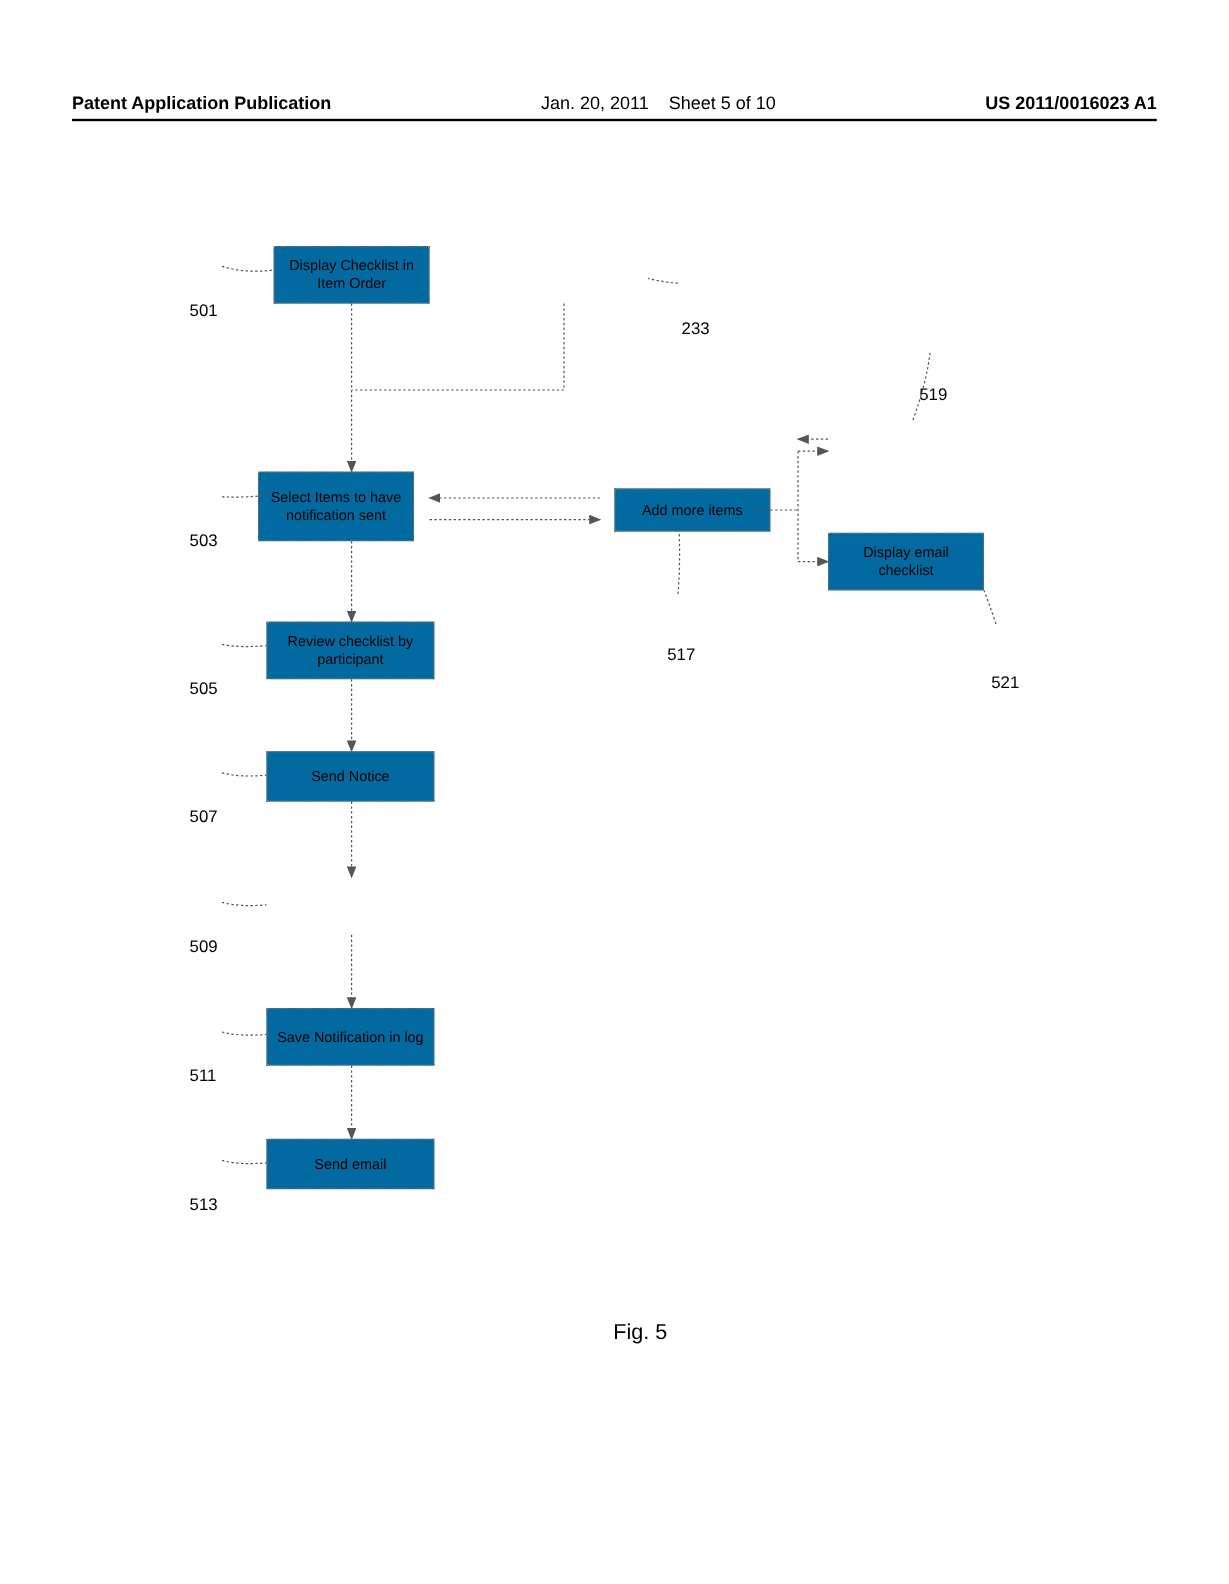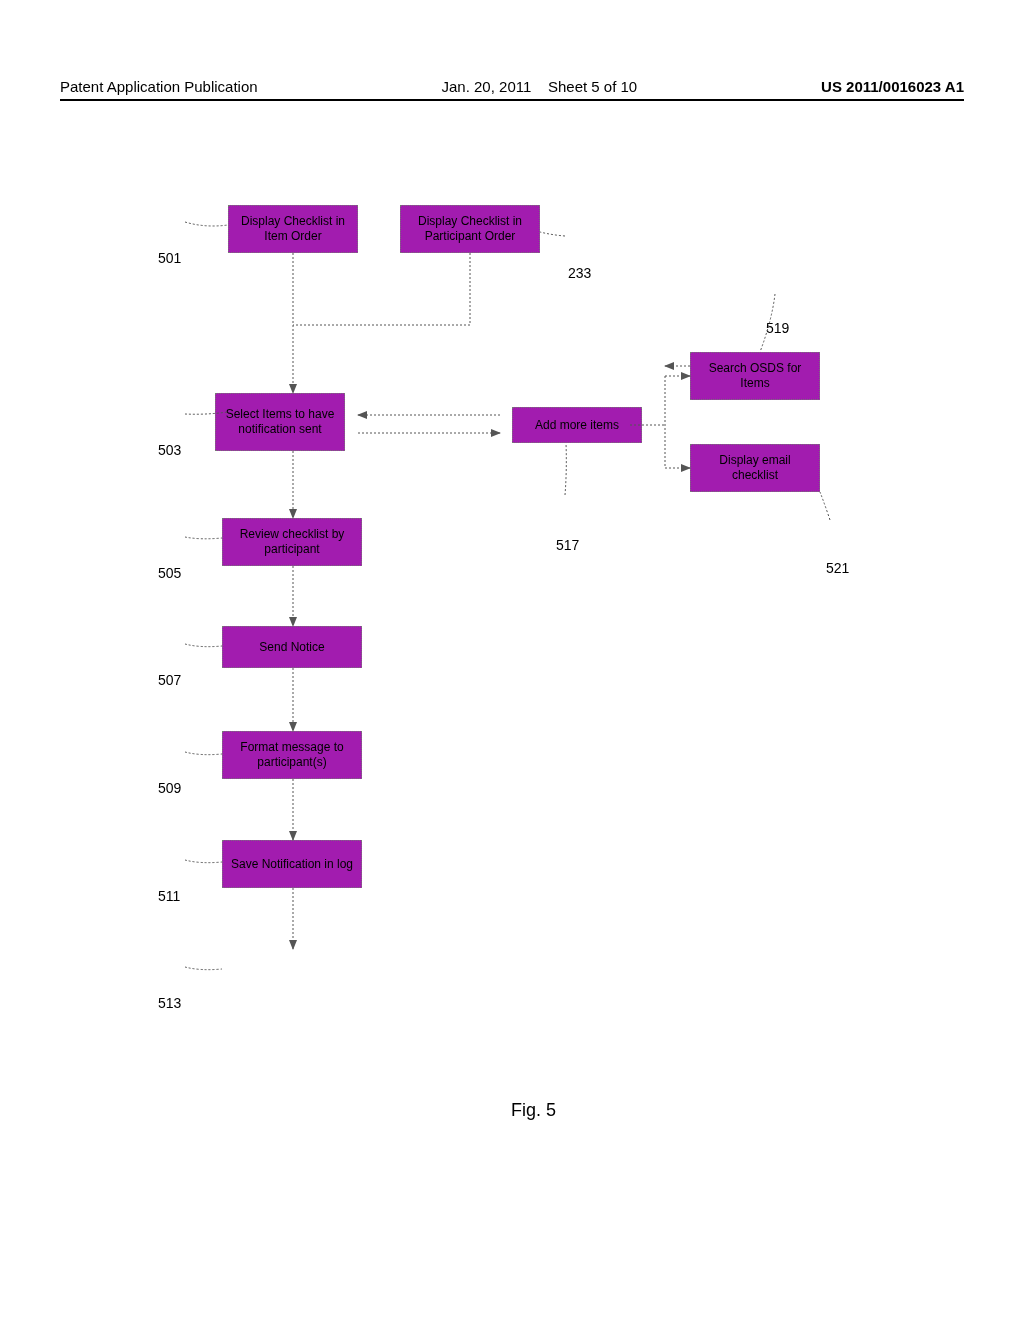--- a/index.html
+++ b/index.html
@@ -14,42 +14,42 @@
     position: absolute;
     top: 78px;
     left: 0;
     width: 1024px;
     display: flex;
     justify-content: space-between;
     align-items: baseline;
     font-size: 15px;
     padding: 0 60px;
   }
-  .header-left { font-weight: normal; text-align: right; }
+  .header-left { font-weight: bold; text-align: right; }
   .header-center { font-weight: normal; }
   .header-right { font-weight: bold; }
   .header-rule {
     position: absolute;
     top: 99px;
     left: 60px;
     width: 904px;
     height: 2px;
     background: #000;
   }
   .canvas {
     position: absolute;
     top: 0;
     left: 0;
     width: 1024px;
     height: 1320px;
   }
   .box {
     position: absolute;
     border: 1px dotted #777;
-    background: #a21caf;
+    background: #0369a1;
     display: flex;
     align-items: center;
     justify-content: center;
     text-align: center;
     font-size: 12px;
     line-height: 1.25;
     padding: 4px 6px;
   }
   .label {
     position: absolute;
@@ -80,38 +80,36 @@
     <span>Sheet 5 of 10</span>
   </span>
   <span class="header-right">US 2011/0016023 A1</span>
 </div>
 <div class="header-rule"></div>
 
 <div class="canvas">
 
   <div class="box" style="left:228px; top:205px; width:130px; height:48px;">Display Checklist in Item Order</div>
 
-  <div class="box" style="left:400px; top:205px; width:140px; height:48px;">Display Checklist in Participant Order</div>
 
   <div class="box" style="left:215px; top:393px; width:130px; height:58px;">Select Items to have notification sent</div>
 
   <div class="box" style="left:512px; top:407px; width:130px; height:36px;">Add more items</div>
 
-  <div class="box" style="left:690px; top:352px; width:130px; height:48px;">Search OSDS for Items</div>
 
   <div class="box" style="left:690px; top:444px; width:130px; height:48px;">Display email checklist</div>
 
   <div class="box" style="left:222px; top:518px; width:140px; height:48px;">Review checklist by participant</div>
 
   <div class="box" style="left:222px; top:626px; width:140px; height:42px;">Send Notice</div>
 
-  <div class="box" style="left:222px; top:731px; width:140px; height:48px;">Format message to participant(s)</div>
 
   <div class="box" style="left:222px; top:840px; width:140px; height:48px;">Save Notification in log</div>
 
+  <div class="box" style="left:222px; top:949px; width:140px; height:42px;">Send email</div>
 
   <div class="label" style="left:158px; top:210px;">501</div>
   <div class="label" style="left:158px; top:402px;">503</div>
   <div class="label" style="left:158px; top:525px;">505</div>
   <div class="label" style="left:158px; top:632px;">507</div>
   <div class="label" style="left:158px; top:740px;">509</div>
   <div class="label" style="left:158px; top:848px;">511</div>
   <div class="label" style="left:158px; top:955px;">513</div>
   <div class="label" style="left:568px; top:225px;">233</div>
   <div class="label" style="left:556px; top:497px;">517</div>

